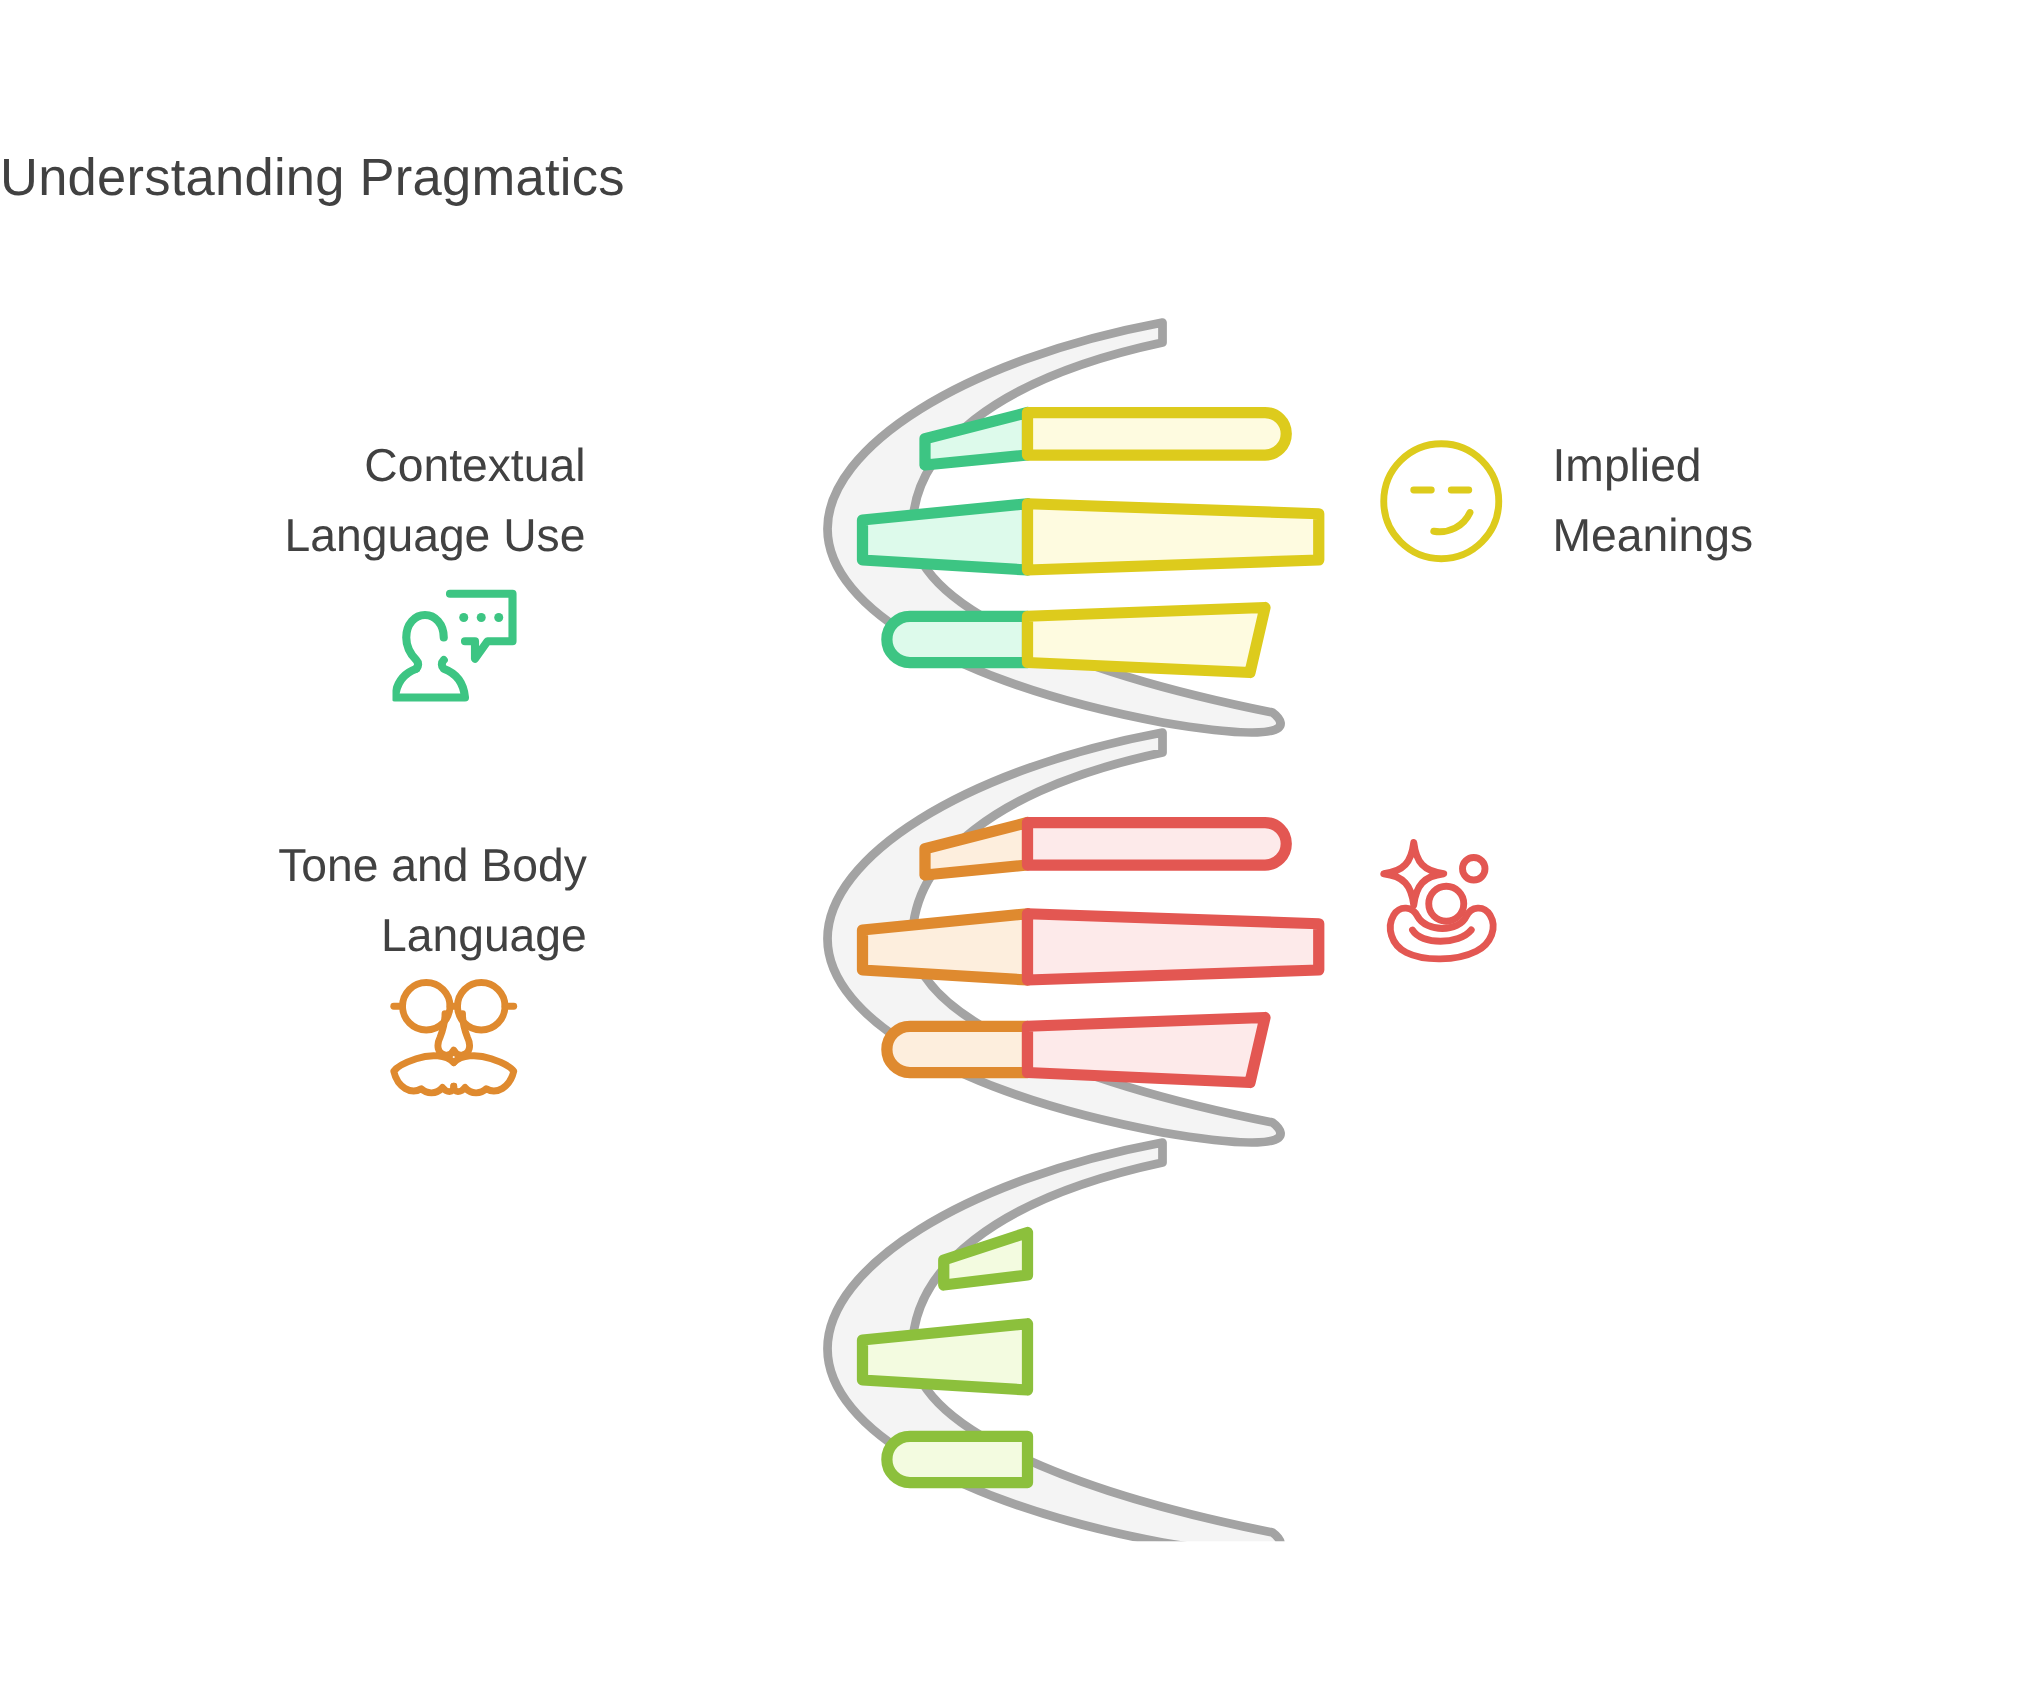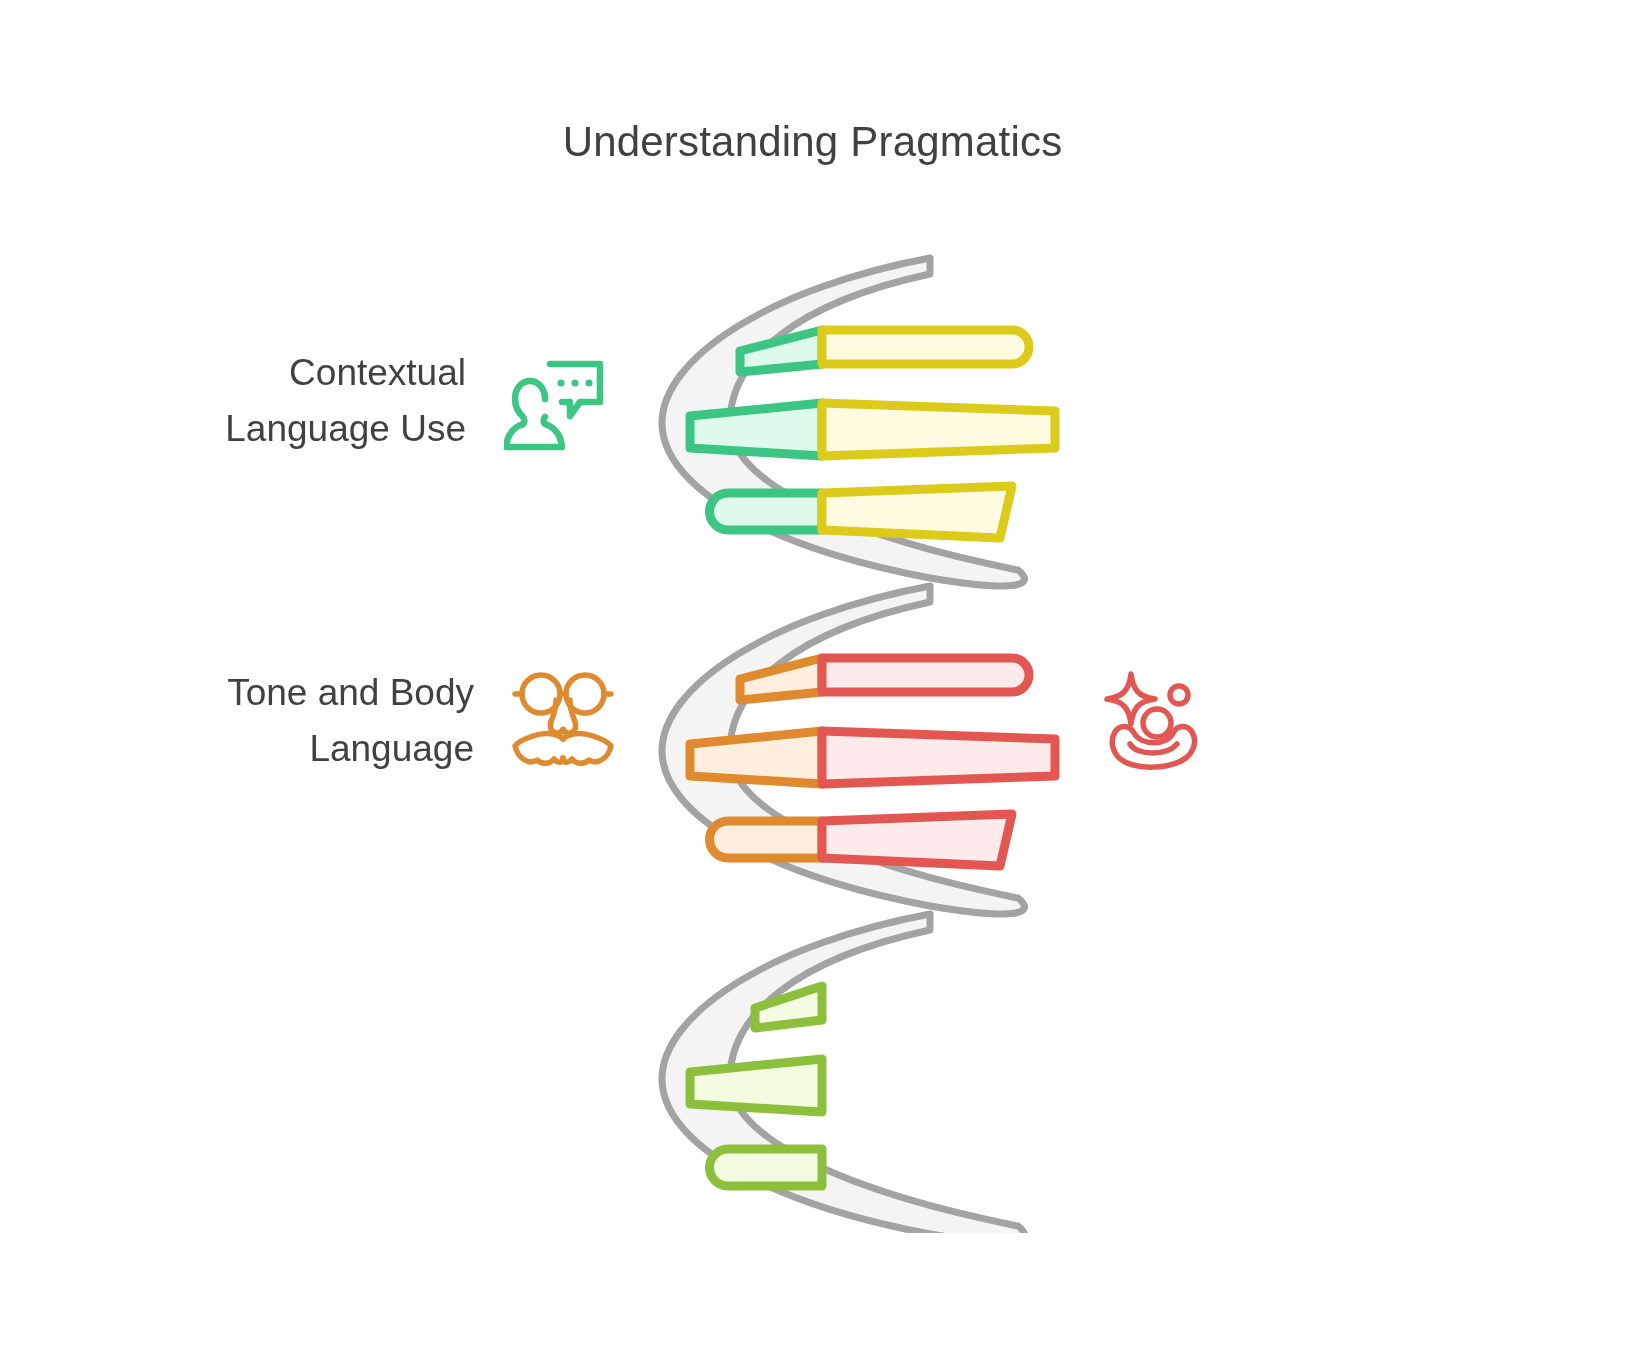--- a/index.html
+++ b/index.html
@@ -18,21 +18,21 @@
   .canvas {
     position: relative;
     width: 1625px;
     height: 1366px;
   }
   .title {
     position: absolute;
     top: 118px;
     left: 0;
     width: 1625px;
-    text-align: center;
+    text-align: left;
     font-size: 42px;
     font-weight: 400;
     color: #414141;
     letter-spacing: 0.2px;
   }
 
   
   .helix {
     position: absolute;
     left: 600px;
@@ -42,21 +42,21 @@
   }
 
   
   .label-row {
     position: absolute;
     display: flex;
     align-items: center;
   }
   .label-row.left {
     justify-content: flex-end;
-    flex-direction: row;
+    flex-direction: column;
   }
   .label-row.right {
     justify-content: flex-start;
     flex-direction: row;
   }
   .label-text {
     font-size: 37px;
     line-height: 1.52;
     color: #414141;
     white-space: pre-line;
@@ -202,20 +202,32 @@
                  C7 90, 18 96, 26 91 C30 95, 38 96, 43 90
                  C46 94, 52 95, 52 89"></path>
         <path d="M52 70 C58 64, 70 63, 82 67 C91 70, 98 74, 100 77
                  C97 90, 86 96, 78 91 C74 95, 66 96, 61 90
                  C58 94, 52 95, 52 89"></path>
       </svg>
     </div>
   </div>
 
 
+  <div class="label-row right" id="row-implied">
+    <div class="icon-box">
+      <svg width="104" height="104" viewBox="0 0 104 104" fill="none" stroke="#ddcb1c" stroke-width="5.5" stroke-linecap="round" stroke-linejoin="round">
+        <circle cx="52" cy="52" r="46"></circle>
+        <path d="M30 43 L44 43"></path>
+        <path d="M60 43 L74 43"></path>
+        <path d="M46 76 C58 78, 70 72, 75 61"></path>
+      </svg>
+    </div>
+    <div class="label-text">Implied
+Meanings</div>
+  </div>
 
   <div class="label-row right" id="row-humor">
     <div class="icon-box">
       <svg width="104" height="104" viewBox="0 0 104 104" fill="none" stroke="#e35752" stroke-width="5.5" stroke-linecap="round" stroke-linejoin="round">
 
         <path d="M30 6 C32 22, 38 29, 54 31 C38 33, 32 40, 30 56
                  C28 40, 22 33, 6 31 C22 29, 28 22, 30 6 Z"></path>
 
         <circle cx="78" cy="27" r="9"></circle>
 

